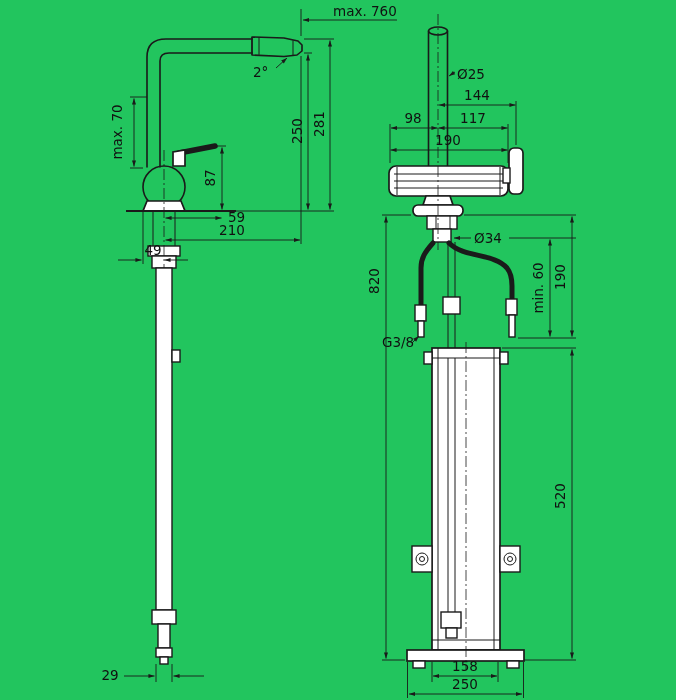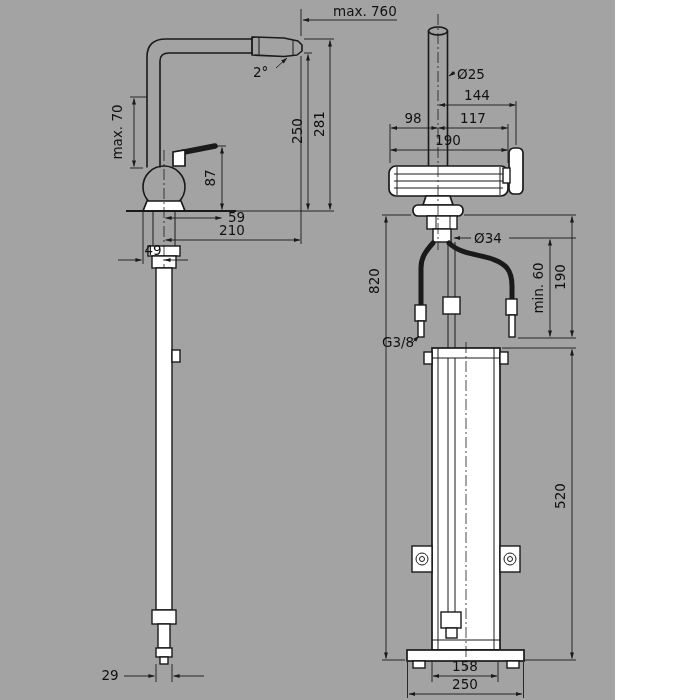--- a/index.html
+++ b/index.html
@@ -1,16 +1,16 @@
 <!DOCTYPE html>
 <html><head>
 <meta charset="utf-8">
 <style>
   html,body{margin:0;padding:0;background:#ffffff;}
-  .canvas{width:615px;height:700px;background:#a3a3a3;position:relative;overflow:hidden;
+  .canvas{width:676px;height:700px;background:#22c55e;position:relative;overflow:hidden;
           font-family:"DejaVu Sans",sans-serif;}
   .ln{stroke:#1a1a1a;stroke-width:1.6;fill:none;stroke-linejoin:round;stroke-linecap:round;}
   .ln2{stroke:#1a1a1a;stroke-width:2.2;fill:none;}
   .thin{stroke:#1a1a1a;stroke-width:1;fill:none;}
   .dim{stroke:#1a1a1a;stroke-width:0.9;fill:none;}
   .cl{stroke:#1a1a1a;stroke-width:0.8;fill:none;stroke-dasharray:11 3 2 3;}
   .hose{stroke:#1a1a1a;stroke-width:5;fill:none;stroke-linecap:round;}
   .lever{stroke:#1a1a1a;stroke-width:5.5;fill:none;stroke-linecap:round;}
   .part{fill:#fff;stroke:#1a1a1a;stroke-width:1.4;}
   .part2{fill:#fff;stroke:#1a1a1a;stroke-width:1.7;}

